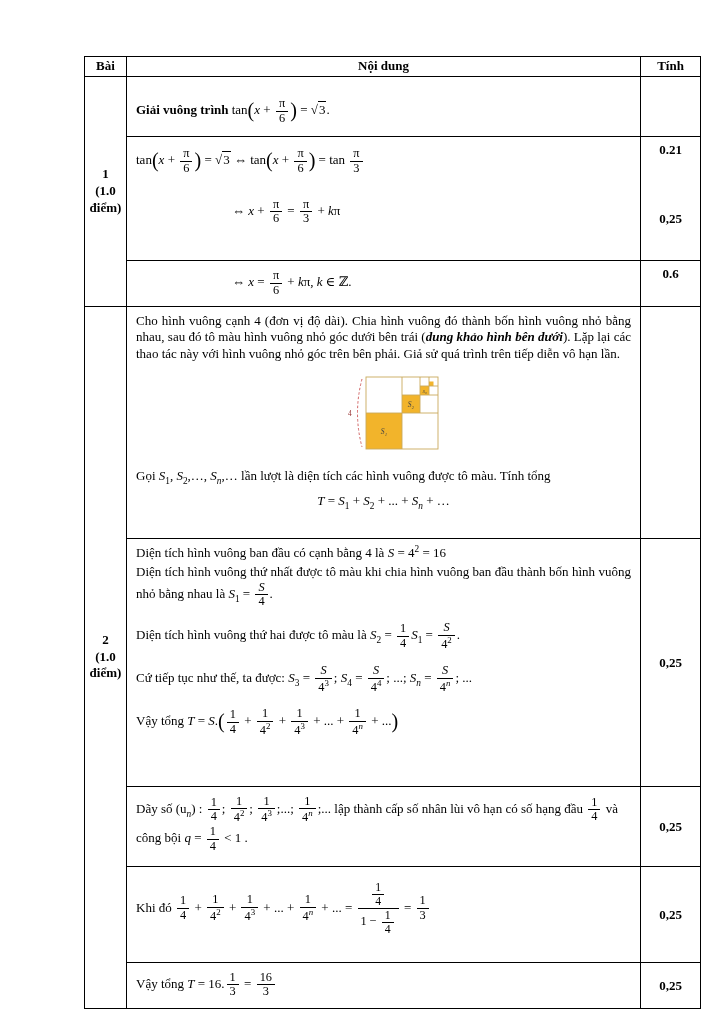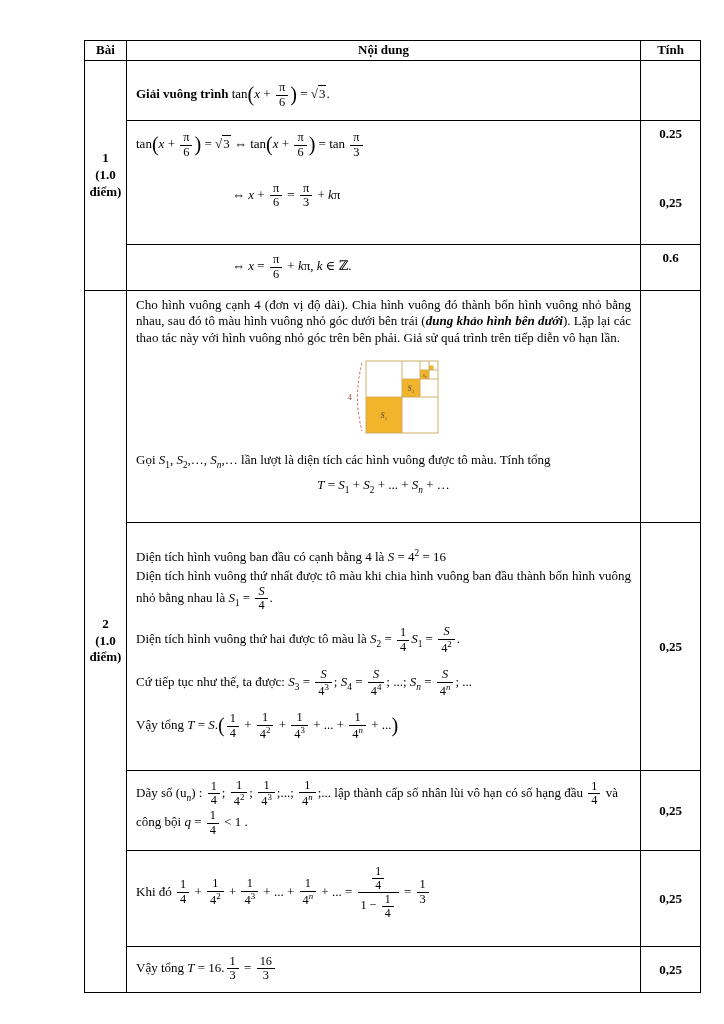--- a/index.html
+++ b/index.html
@@ -5,21 +5,21 @@
   * { box-sizing: border-box; }
   html,body { margin:0; padding:0; }
   body {
     background:#ffffff;
     font-family:"Liberation Serif","DejaVu Serif","DejaVu Sans",serif;
     color:#000;
   }
   .page { position:relative; width:724px; height:1024px; background:#fff; overflow:hidden; }
 
   table.anskey {
-    position:absolute; left:84px; top:40px; width:616px;
+    position:absolute; left:84px; top:56px; width:616px;
     border-collapse:collapse; table-layout:fixed;
     font-size:13px; line-height:1.3; color:#000;
   }
   .anskey th, .anskey td { border:1px solid #000; padding:2px 8px; vertical-align:top; }
   .anskey th { font-weight:bold; text-align:center; padding:1px 2px; }
 
   td.bai-cell { vertical-align:middle; text-align:center; font-weight:bold; padding:2px 1px; }
   td.content-cell { padding:4px 9px; }
   td.score-cell { font-weight:bold; text-align:center; padding-top:5px; }
   td.v-top { vertical-align:top; }
@@ -85,21 +85,21 @@
       </td>
       <td class="score-cell"></td>
     </tr>
 
     <tr style="height:124px;">
       <td class="content-cell">
         <div class="math-line eq-first">tan<span class="bp">(</span><i>x</i> + <span class="fr"><span class="nu">π</span><span class="de">6</span></span><span class="bp">)</span> = <span class="sq">√<span class="ov">3</span></span> ⇔ tan<span class="bp">(</span><i>x</i> + <span class="fr"><span class="nu">π</span><span class="de">6</span></span><span class="bp">)</span> = tan <span class="fr"><span class="nu">π</span><span class="de">3</span></span></div>
         <div class="math-line eq-second indent">⇔ <i>x</i> + <span class="fr"><span class="nu">π</span><span class="de">6</span></span> = <span class="fr"><span class="nu">π</span><span class="de">3</span></span> + <i>k</i>π</div>
       </td>
       <td class="score-cell v-top">
-        <div>0.25</div>
+        <div>0.21</div>
         <div class="score-gap">0,25</div>
       </td>
     </tr>
 
     <tr style="height:44px;">
       <td class="content-cell">
         <div class="math-line indent">⇔ <i>x</i> = <span class="fr"><span class="nu">π</span><span class="de">6</span></span> + <i>k</i>π, <i>k</i> ∈ ℤ.</div>
       </td>
       <td class="score-cell v-top">
         <div>0.6</div>
@@ -134,21 +134,21 @@
         </div>
 
         <div class="para">Gọi <i>S</i><sub>1</sub>, <i>S</i><sub>2</sub>,…, <i>S</i><sub><i>n</i></sub>,… lần lượt là diện tích các hình vuông được tô màu. Tính tổng</div>
         <div class="center" style="margin-top:6px;"><i>T</i> = <i>S</i><sub>1</sub> + <i>S</i><sub>2</sub> + ... + <i>S</i><sub><i>n</i></sub> + …</div>
       </td>
       <td class="score-cell"></td>
     </tr>
 
     <tr style="height:248px;">
       <td class="content-cell">
-        <div class="para" style="margin-top:20px;">Diện tích hình vuông ban đầu có cạnh bằng 4 là <i>S</i> = 4<sup>2</sup> = 16</div>
+        <div class="para" style="margin-top:0;">Diện tích hình vuông ban đầu có cạnh bằng 4 là <i>S</i> = 4<sup>2</sup> = 16</div>
         <div class="para" style="margin-top:0;">Diện tích hình vuông thứ nhất được tô màu khi chia hình vuông ban đầu thành bốn hình vuông nhỏ bằng nhau là <i>S</i><sub>1</sub> = <span class="fr"><span class="nu"><i>S</i></span><span class="de">4</span></span>.</div>
         <div class="math-line" style="margin-top:12px;">Diện tích hình vuông thứ hai được tô màu  là  <i>S</i><sub>2</sub> = <span class="fr"><span class="nu">1</span><span class="de">4</span></span><i>S</i><sub>1</sub> = <span class="fr"><span class="nu"><i>S</i></span><span class="de">4<sup>2</sup></span></span>.</div>
         <div class="math-line" style="margin-top:12px;">Cứ tiếp tục như thế, ta được:   <i>S</i><sub>3</sub> = <span class="fr"><span class="nu"><i>S</i></span><span class="de">4<sup>3</sup></span></span>;  <i>S</i><sub>4</sub> = <span class="fr"><span class="nu"><i>S</i></span><span class="de">4<sup>4</sup></span></span>; ...; <i>S</i><sub><i>n</i></sub> = <span class="fr"><span class="nu"><i>S</i></span><span class="de">4<sup><i>n</i></sup></span></span>; ...</div>
         <div class="math-line" style="margin-top:12px;">Vậy tổng  <i>T</i> = <i>S</i>.<span class="bp">(</span><span class="fr"><span class="nu">1</span><span class="de">4</span></span> + <span class="fr"><span class="nu">1</span><span class="de">4<sup>2</sup></span></span> + <span class="fr"><span class="nu">1</span><span class="de">4<sup>3</sup></span></span> + ... + <span class="fr"><span class="nu">1</span><span class="de">4<sup><i>n</i></sup></span></span> + ...<span class="bp">)</span></div>
       </td>
       <td class="score-cell v-mid">
         <div>0,25</div>
       </td>
     </tr>
 

